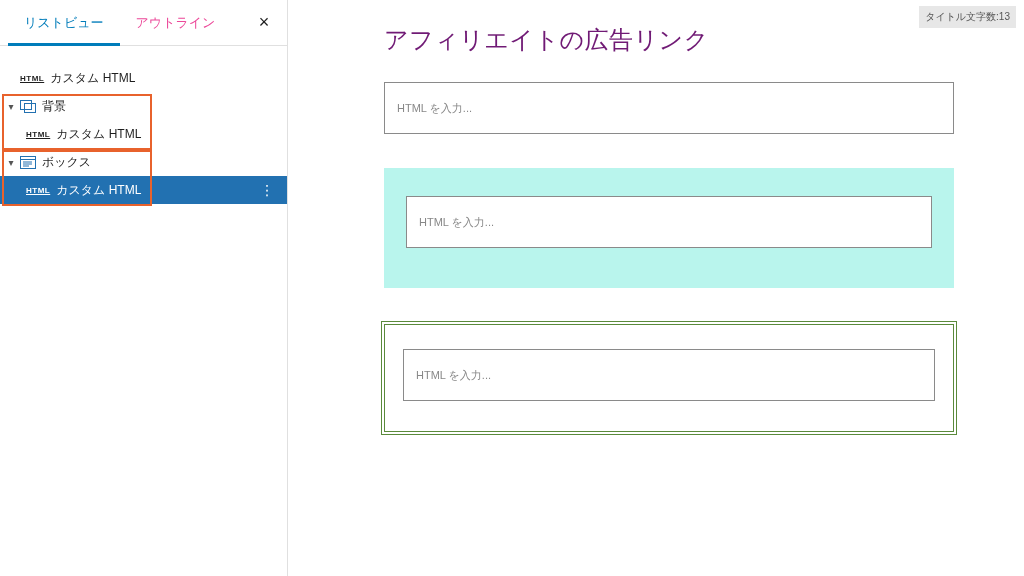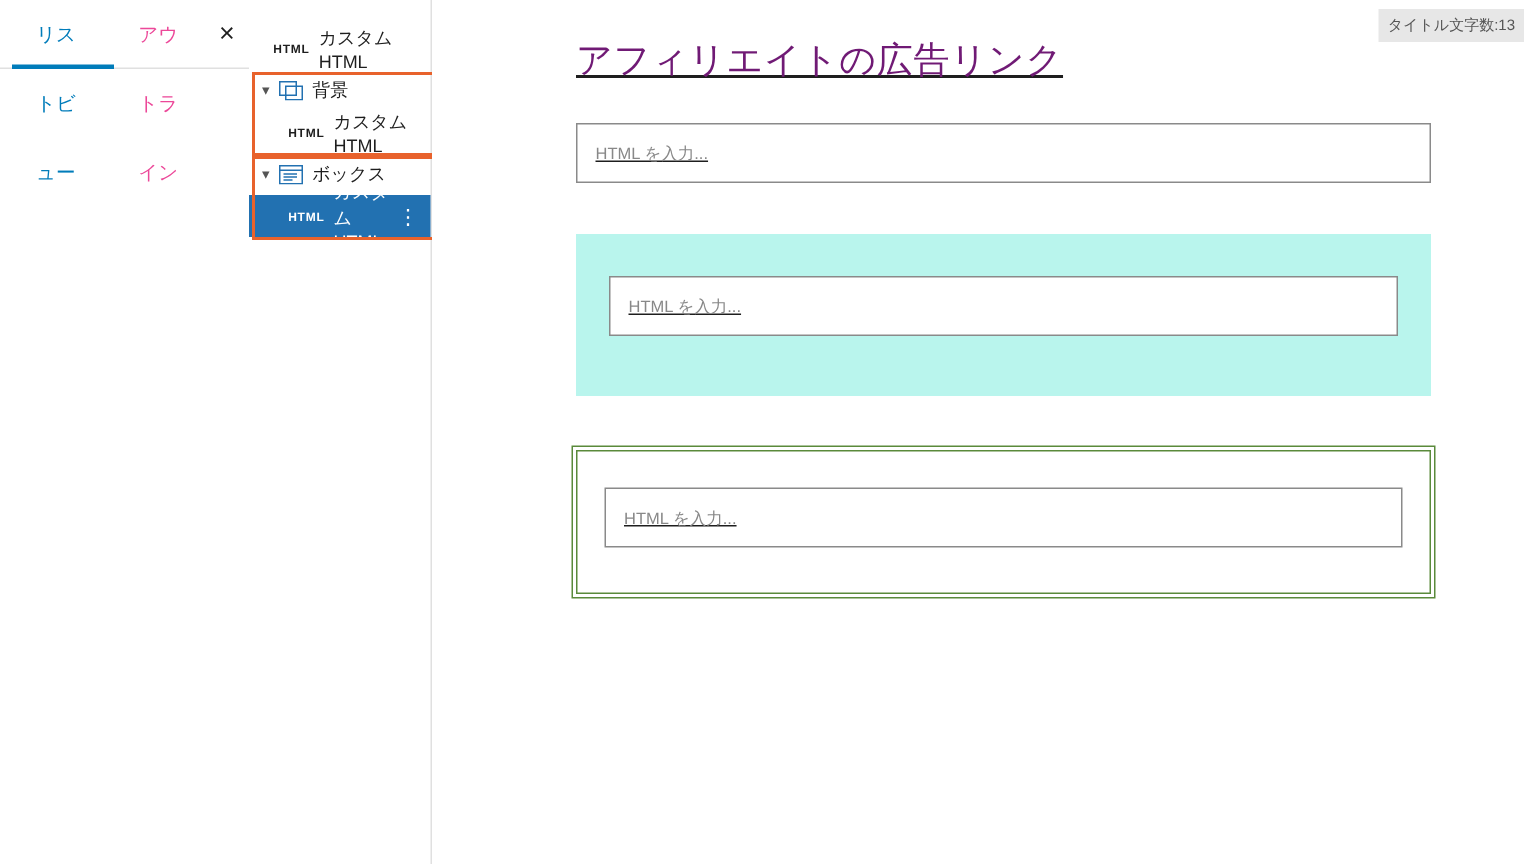--- a/index.html
+++ b/index.html
@@ -7,21 +7,21 @@
       font-family: -apple-system, BlinkMacSystemFont, "Hiragino Kaku Gothic ProN", "メイリオ", Meiryo, sans-serif;
       width: 1024px; height: 576px; overflow: hidden;
       display: flex;
       color: #1e1e1e;
       font-size: 13px;
     }
     
     .sidebar {
       width: 288px; height: 100%;
       border-right: 1px solid #e0e0e0;
-      display: flex; 
+      display: flex; flex-direction: column;
       background: #fff;
     }
     .tabs {
       display: flex; align-items: center;
       border-bottom: 1px solid #e0e0e0;
       height: 46px;
       padding: 0 8px;
     }
     .tab {
       padding: 0 16px; height: 46px; line-height: 46px;
@@ -56,55 +56,55 @@
     .ind0 { padding-left: 2px; }
     .ind1 { padding-left: 2px; }
     .ind2 { padding-left: 26px; }
     .block-icon {
       display: inline-flex; align-items: center; justify-content: center;
       margin-right: 6px;
     }
     .html-badge {
       font-size: 8px; font-weight: 700; letter-spacing: 0.5px;
       margin-right: 6px;
+      text-decoration: underline;
     }
     .menu-dots {
       margin-left: auto; font-size: 14px; width: 24px; text-align: center;
     }
 
     .highlight-box {
       position: absolute;
       border: 2px solid #e8622c;
       pointer-events: none;
     }
 
     
     .main {
       flex: 1; position: relative;
       background: #fff;
       padding: 24px 16px 0 0;
-      text-decoration: underline;
     }
     .count-badge {
       position: absolute; top: 6px; right: 8px;
       background: #e7e7e7; color: #555;
       font-size: 10px;
       padding: 4px 6px;
     }
     .editor {
       width: 570px; margin-left: 96px;
     }
     .page-title {
       font-size: 24px; font-weight: 400;
       color: #701a75; letter-spacing: 0.5px;
       margin-bottom: 26px;
     }
     .html-field {
       border: 1px solid #8a8a8a;
-      height: 40px; width: 100%;
+      height: 52px; width: 100%;
       display: flex; align-items: center;
       padding: 0 12px;
       font-size: 11px; color: #888;
       background: #fff;
     }
     .bg-block {
       background: #b9f5ed;
       padding: 28px 22px 40px 22px;
       margin-top: 34px;
     }

